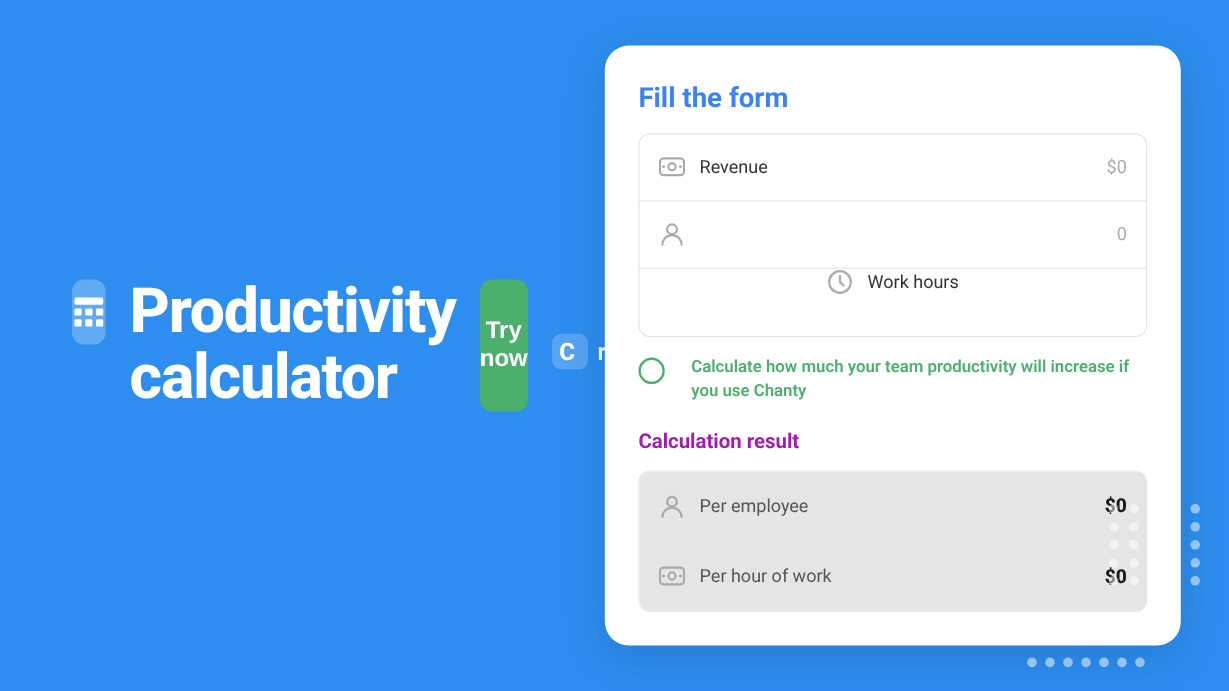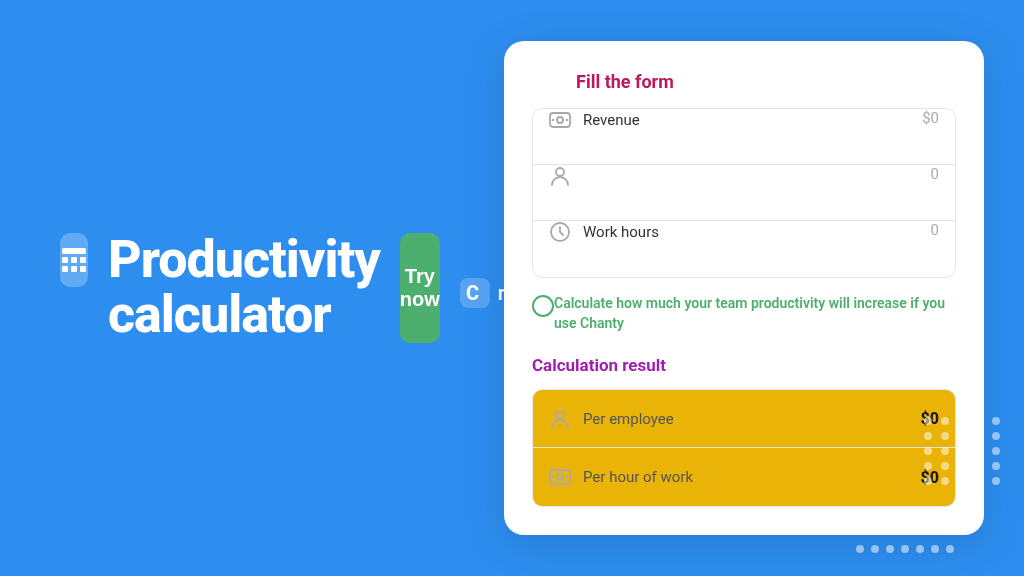--- a/index.html
+++ b/index.html
@@ -79,45 +79,44 @@
     .card {
       flex: 0 0 480px;
       background: white;
       border-radius: 20px;
       padding: 30px 28px 28px;
       position: relative;
       box-shadow: 0 8px 40px rgba(0,0,0,0.15);
     }
 
     .card-title {
-      font-size: 18px;
+      font-size: 23px;
       font-weight: 700;
-      color: #be185d;
+      color: #3b82f6;
       margin-bottom: 16px;
-      margin-left: 44px;
     }
 
     
     .form-table {
       border: 1.5px solid #e5e5e5;
       border-radius: 10px;
       overflow: hidden;
       margin-bottom: 16px;
     }
 
     .form-row {
       display: flex;
-      align-items: flex-start;
+      align-items: center;
       justify-content: space-between;
       padding: 0 16px;
       height: 56px;
       border-bottom: 1.5px solid #e5e5e5;
       gap: 40px;
     }
-    .form-row:last-child { border-bottom: none; }
+    .form-row:last-child { border-bottom: none; flex-direction: column; }
 
     .form-row-left {
       display: flex;
       align-items: center;
       gap: 12px;
     }
 
     .row-icon {
       width: 22px;
       height: 22px;
@@ -133,21 +132,21 @@
     .row-value {
       font-size: 15px;
       color: #aaa;
       font-weight: 400;
     }
 
     
     .calc-link-row {
       display: flex;
       align-items: flex-start;
-      gap: 0;
+      gap: 22px;
       margin-bottom: 22px;
     }
 
     .calc-circle {
       width: 22px;
       height: 22px;
       border: 2.5px solid #4caf6e;
       border-radius: 50%;
       flex-shrink: 0;
       margin-top: 1px;
@@ -173,21 +172,21 @@
       border-radius: 10px;
       overflow: hidden;
     }
 
     .result-row {
       display: flex;
       align-items: center;
       justify-content: space-between;
       padding: 0 16px;
       height: 58px;
-      background: #eab308;
+      background: #e5e5e5;
       border-bottom: 1.5px solid #e5e5e5;
     }
     .result-row:last-child { border-bottom: none; }
 
     .result-row-left {
       display: flex;
       align-items: center;
       gap: 12px;
     }
 

